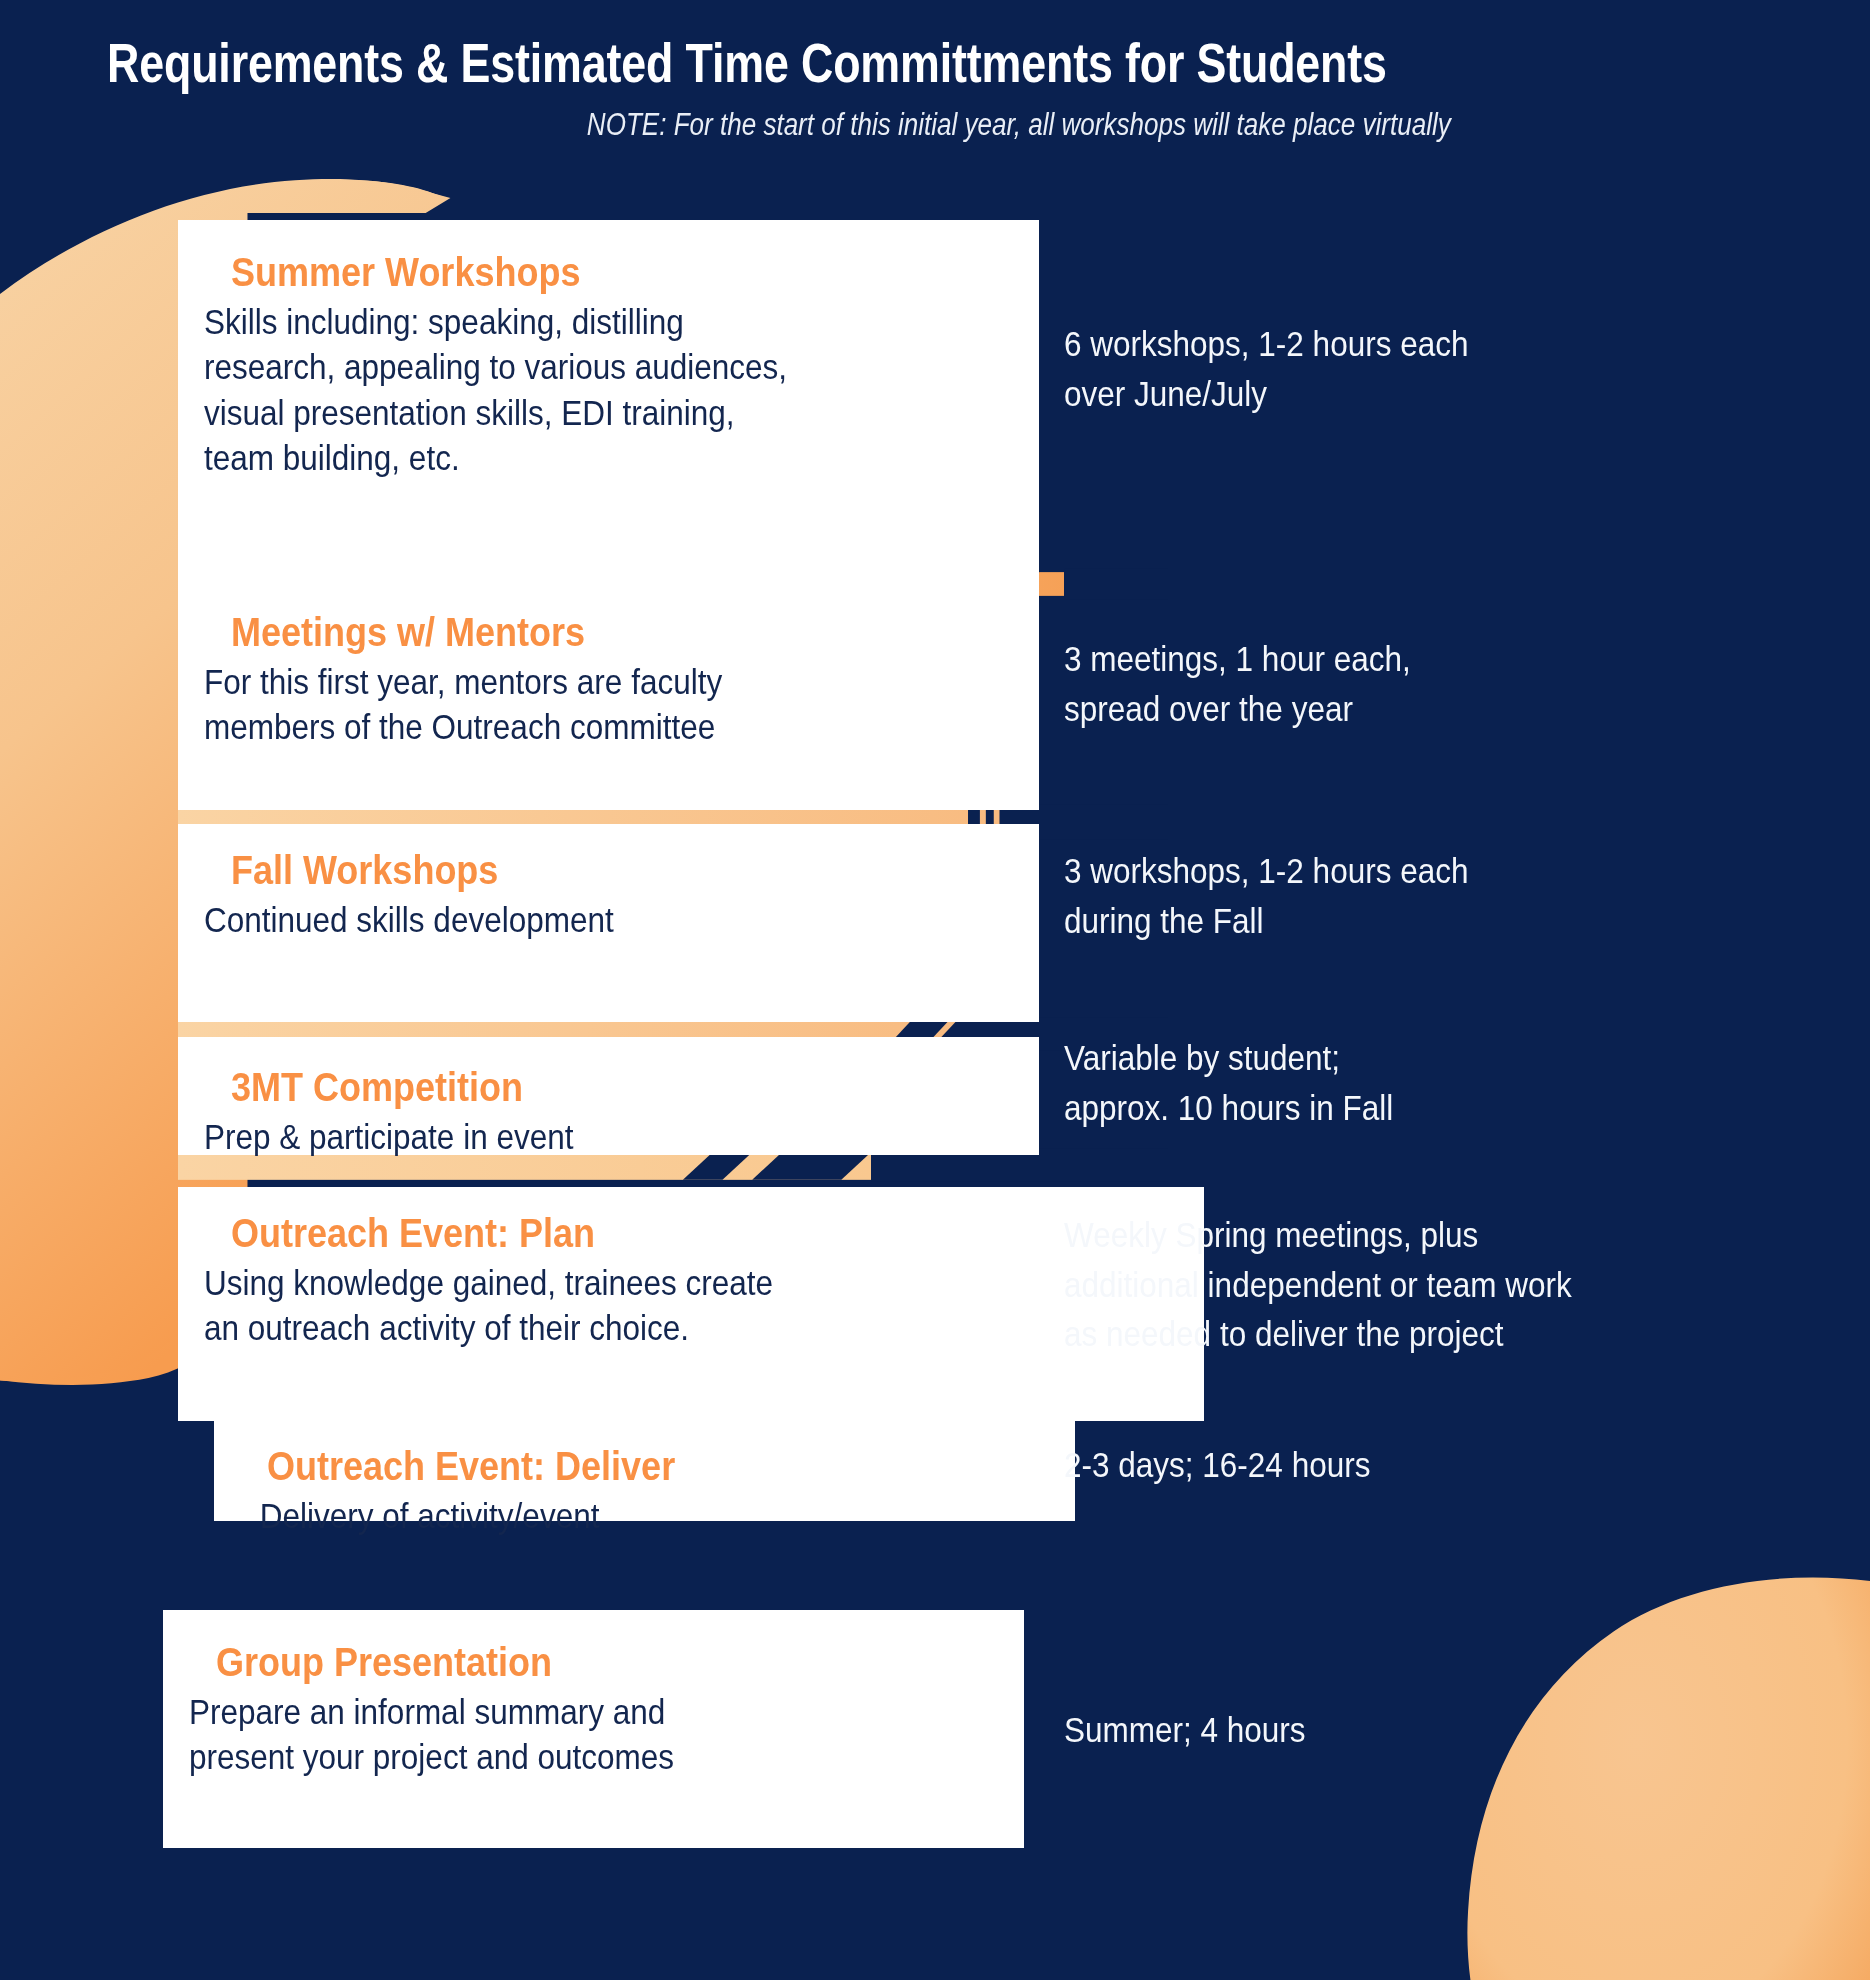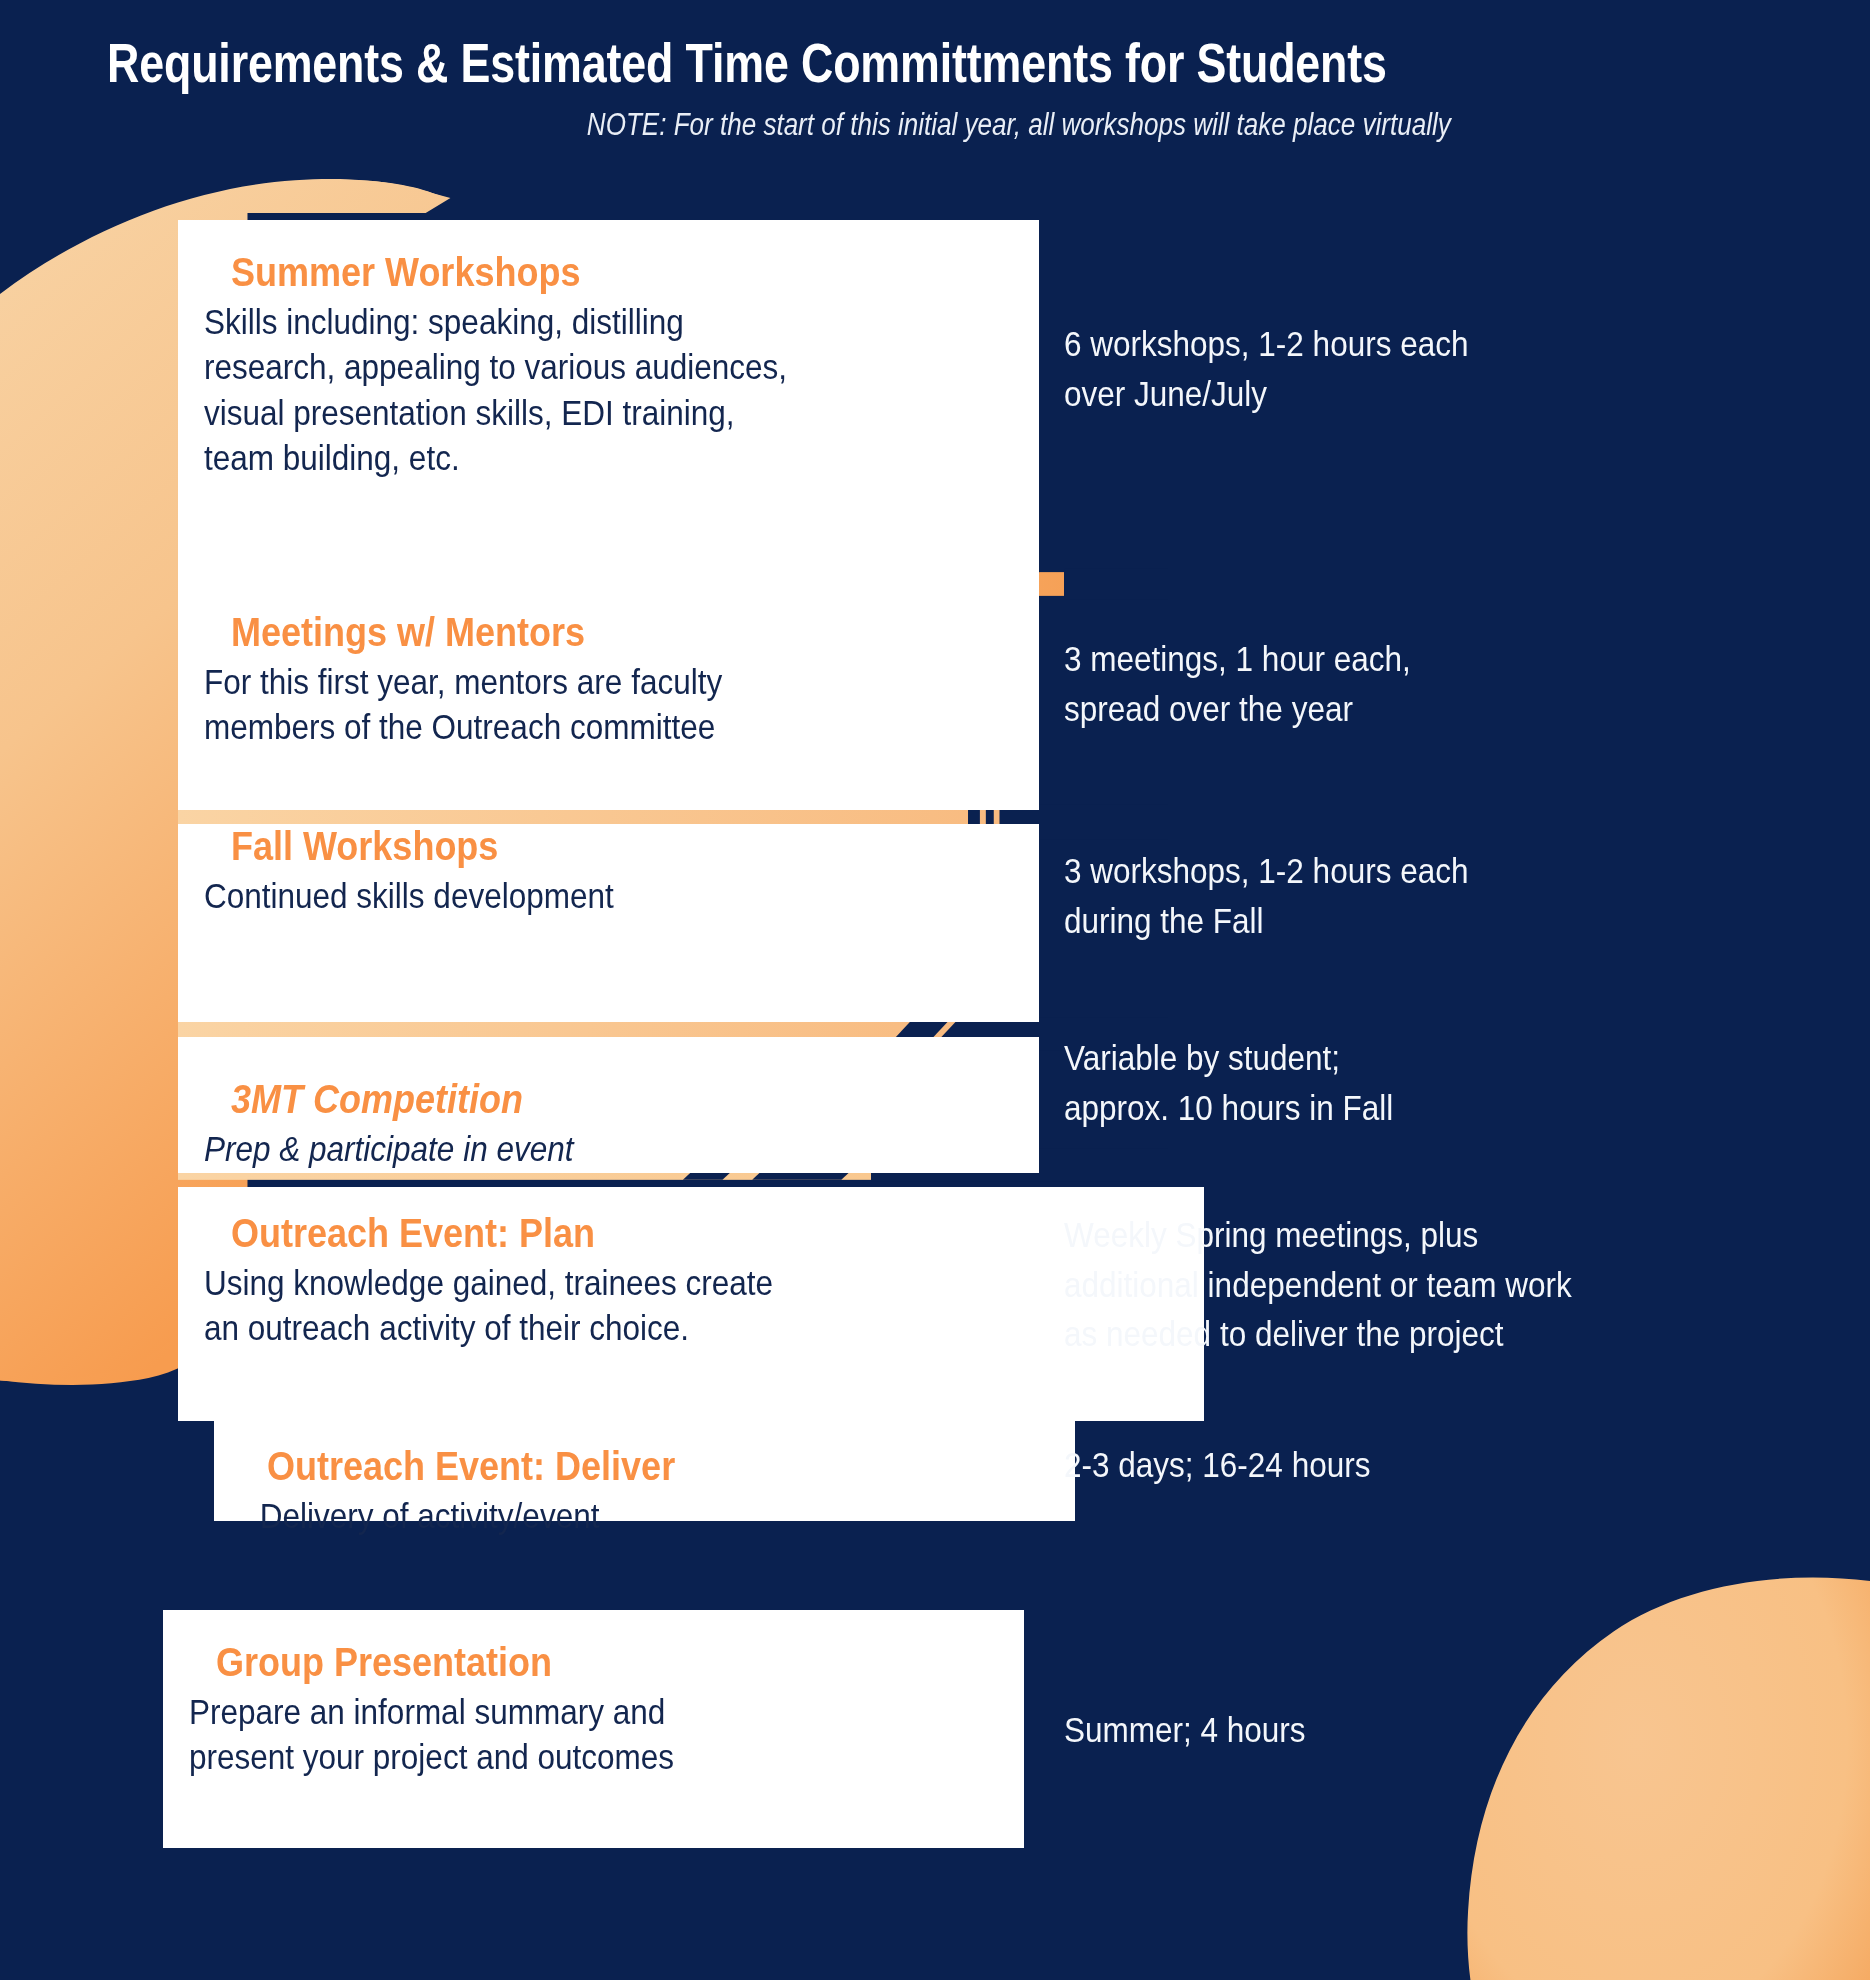--- a/index.html
+++ b/index.html
@@ -210,30 +210,30 @@
   <div class="card" style="left:178px; top:588px; width:861px; height:222px; padding-top:22px;">
     <div class="card-inner">
       <div class="card-title" style="padding-left:30px;">Meetings w/ Mentors</div>
       <div class="card-body">For this first year, mentors are faculty
 members of the Outreach committee</div>
     </div>
   </div>
   <div class="right-text" style="left:1064px; top:634px; width:772px;">3 meetings, 1 hour each,
 spread over the year</div>
 
-  <div class="card" style="left:178px; top:824px; width:861px; height:198px; ">
+  <div class="card" style="left:178px; top:824px; width:861px; height:198px; padding-top:24px;">
     <div class="card-inner">
       <div class="card-title" style="padding-left:30px;">Fall Workshops</div>
       <div class="card-body">Continued skills development</div>
     </div>
   </div>
   <div class="right-text" style="left:1064px; top:846px; width:772px;">3 workshops, 1-2 hours each
 during the Fall</div>
 
-  <div class="card" style="left:178px; top:1037px; width:861px; height:136px; padding-top:40px;font-style:italic;">
+  <div class="card" style="left:178px; top:1037px; width:861px; height:118px; padding-top:28px;">
     <div class="card-inner">
       <div class="card-title" style="padding-left:30px;">3MT Competition</div>
       <div class="card-body">Prep &amp; participate in event</div>
     </div>
   </div>
   <div class="right-text" style="left:1064px; top:1033px; width:772px;">Variable by student;
 approx. 10 hours in Fall</div>
 
   <div class="card" style="left:178px; top:1170px; width:1026px; height:234px; padding-top:24px;margin-top:17px;">
     <div class="card-inner">

